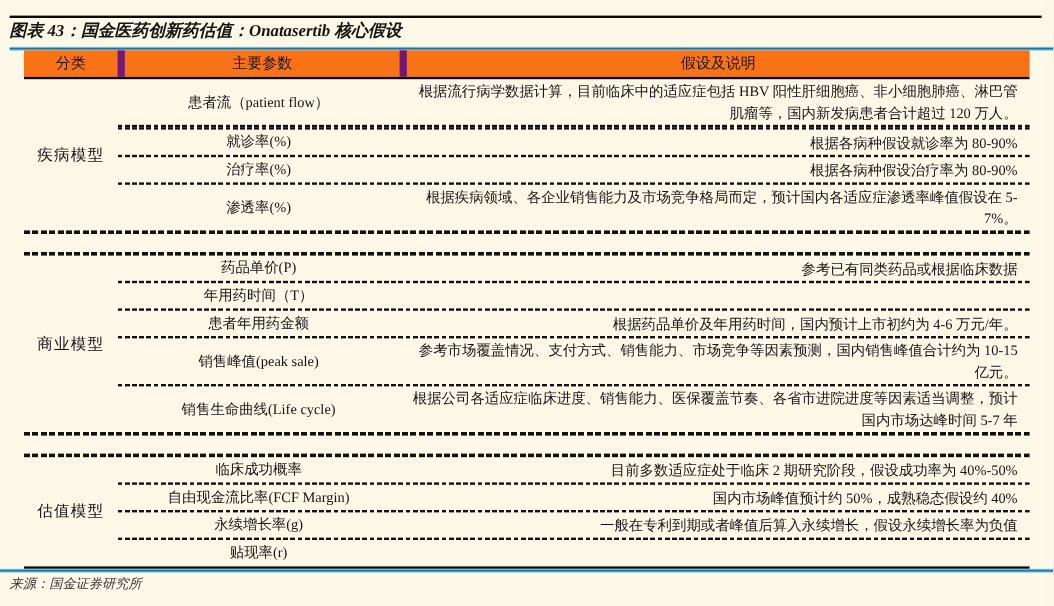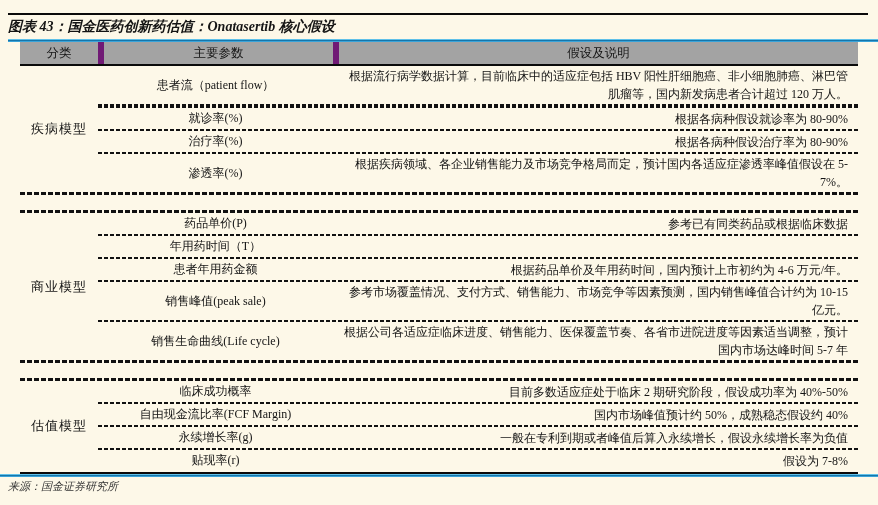--- a/index.html
+++ b/index.html
@@ -17,21 +17,21 @@
     font-family:"Liberation Serif","DejaVu Serif",serif;
   }
   .accent-line { height:3px; background:linear-gradient(180deg,#5fc0e8 0 1px,#1576ab 1px 2px,#3aa3d8 2px 3px); }
   .accent-top { margin-left:8px; }
   .accent-bottom { margin:0; }
 
   .table-wrap { margin-left:20px; width:838px; }
 
   .thead {
     display:grid; grid-template-columns:78px 235px 1fr;
-    background:#a3a3a3; height:22px;
+    background:#f97316; height:22px;
   }
   .th {
     display:flex; align-items:center; justify-content:center;
     font-size:12.5px;
   }
   .th + .th { border-left:6px solid #701a75; }
   .thead-rule { height:2px; background:#0a0a0a; }
 
   .section { display:flex; }
   .sec-cat {
@@ -150,21 +150,20 @@
               <div class="cell-desc">国内市场峰值预计约 50%，成熟稳态假设约 40%</div>
             </div>
             <div class="row-sep"></div>
             <div class="row">
               <div class="cell-param">永续增长率(g)</div>
               <div class="cell-desc">一般在专利到期或者峰值后算入永续增长，假设永续增长率为负值</div>
             </div>
             <div class="row-sep"></div>
             <div class="row">
               <div class="cell-param">贴现率(r)</div>
-              <div class="cell-desc">假设为 7-8%</div>
             </div>
           </div>
         </div>
       </div>
 
     <div class="table-bottom-rule"></div>
   </div>
 
   <div class="accent-line accent-bottom"></div>
 

